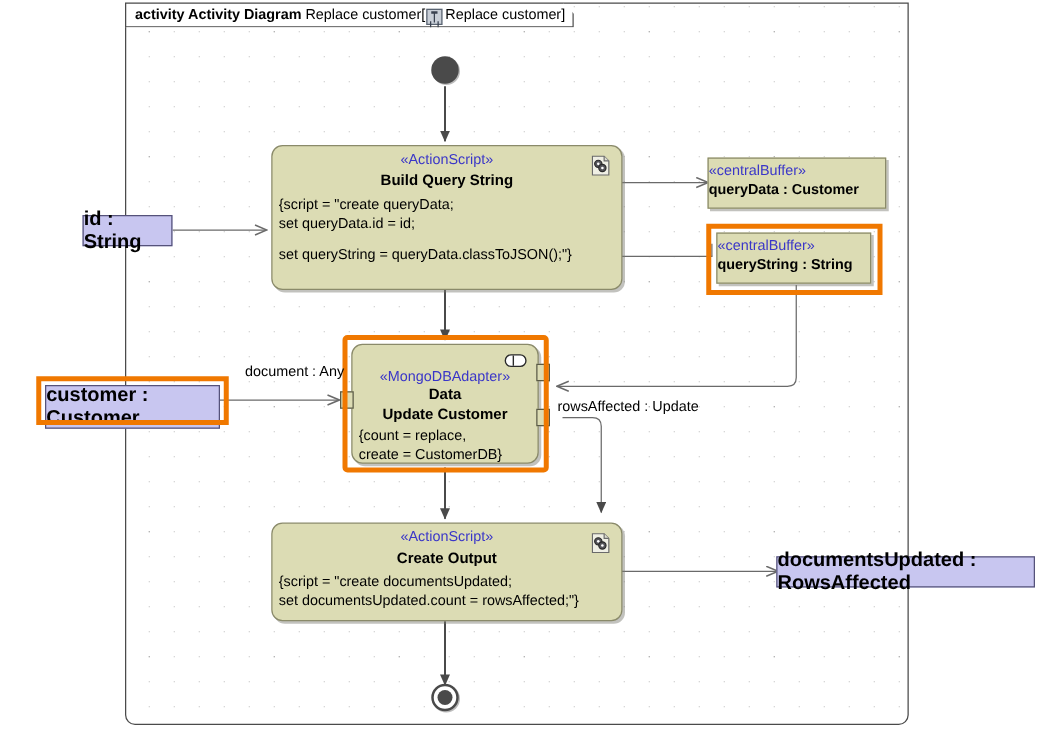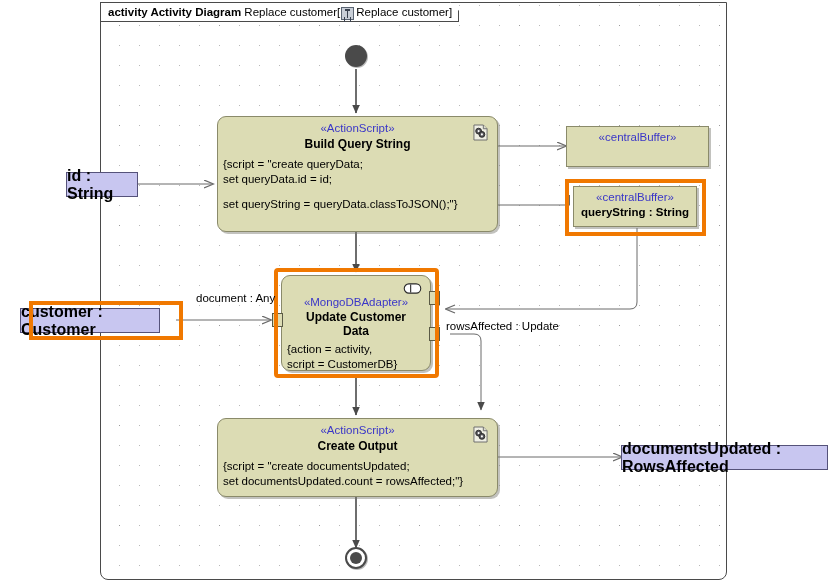--- a/index.html
+++ b/index.html
@@ -83,21 +83,21 @@
   }
   .act .body .gap{height:11px;}
 
   
   .buf{
     position:absolute;
     background:#dcdcb4;
     border:1px solid #8a8a6a;
     box-sizing:border-box;
     box-shadow:2px 2px 0 rgba(120,120,110,.45);
-    text-align:center;
+    text-align:left;
     font-size:11.5px;
   }
   .buf .stereo{color:#3a36c8;line-height:15px;padding-top:3px;}
   .buf .nm{font-weight:bold;color:#000;line-height:15px;}
 
   
   .param{
     position:absolute;
     background:#c8c6f0;
     border:1px solid #55527a;
@@ -221,35 +221,36 @@
       <path d="M11,1 L11,5 L15,5" fill="#dcdcd0" stroke="#6a6a6a" stroke-width="1"></path>
       <circle cx="6" cy="7.5" r="3.1" fill="#55555a" stroke="#2a2a2a" stroke-width="1"></circle>
       <circle cx="6" cy="7.5" r="1.1" fill="#ffffff"></circle>
       <circle cx="9.5" cy="11" r="3.1" fill="#55555a" stroke="#2a2a2a" stroke-width="1"></circle>
       <circle cx="9.5" cy="11" r="1.1" fill="#ffffff"></circle>
     </svg>
   </div>
 
   <div class="buf" style="left:566px;top:126px;width:143px;height:41px;">
     <div class="stereo">«centralBuffer»</div>
+    <div class="nm">queryData : Customer</div>
   </div>
 
   <div class="buf" style="left:573px;top:186px;width:124px;height:41px;">
     <div class="stereo">«centralBuffer»</div>
     <div class="nm">queryString : String</div>
   </div>
   <div class="sel" style="left:565px;top:179px;width:141px;height:57px;"></div>
 
   <div class="act" style="left:281px;top:275px;width:150px;height:96px;">
     <div class="stereo" style="margin-top:20px;">«MongoDBAdapter»</div>
+    <div class="title" style="margin-top:0px;">Data</div>
     <div class="title" style="margin-top:2px;">Update Customer</div>
-    <div class="title" style="margin-top:0px;">Data</div>
     <div class="body" style="margin-top:4px;">
-      <div>{action = activity,</div>
-      <div>script = CustomerDB}</div>
+      <div>{count = replace,</div>
+      <div>create = CustomerDB}</div>
     </div>
 
     <svg class="db-icon" style="right:8px;top:7px;" viewBox="0 0 20 12">
       <rect x="1" y="1" width="18" height="10" rx="5" ry="5" fill="#ffffff" stroke="#2a2a2a" stroke-width="1.2"></rect>
       <line x1="8" y1="1.6" x2="8" y2="10.4" stroke="#2a2a2a" stroke-width="1.2"></line>
     </svg>
   </div>
 
   <div class="pin" style="left:272px;top:313px;width:11px;height:14px;"></div>
   <div class="pin" style="left:429px;top:291px;width:11px;height:14px;"></div>
@@ -274,21 +275,21 @@
   </div>
 
   <div class="final-outer" style="left:345px;top:547px;">
     <div class="final-inner" style="left:3px;top:3px;"></div>
   </div>
 
   <div class="param" style="left:66px;top:172px;width:72px;height:25px;">
     <span>id : String</span>
   </div>
 
-  <div class="param" style="left:20px;top:308px;width:140px;height:25px;">
+  <div class="param" style="left:36px;top:308px;width:140px;height:35px;">
     <span>customer : Customer</span>
   </div>
   <div class="sel" style="left:29px;top:301px;width:154px;height:39px;"></div>
 
   <div class="param" style="left:621px;top:445px;width:207px;height:25px;">
     <span>documentsUpdated : RowsAffected</span>
   </div>
 
   <div class="elabel" style="left:196px;top:292px;">document : Any</div>
   <div class="elabel" style="left:446px;top:320px;">rowsAffected : Update</div>

